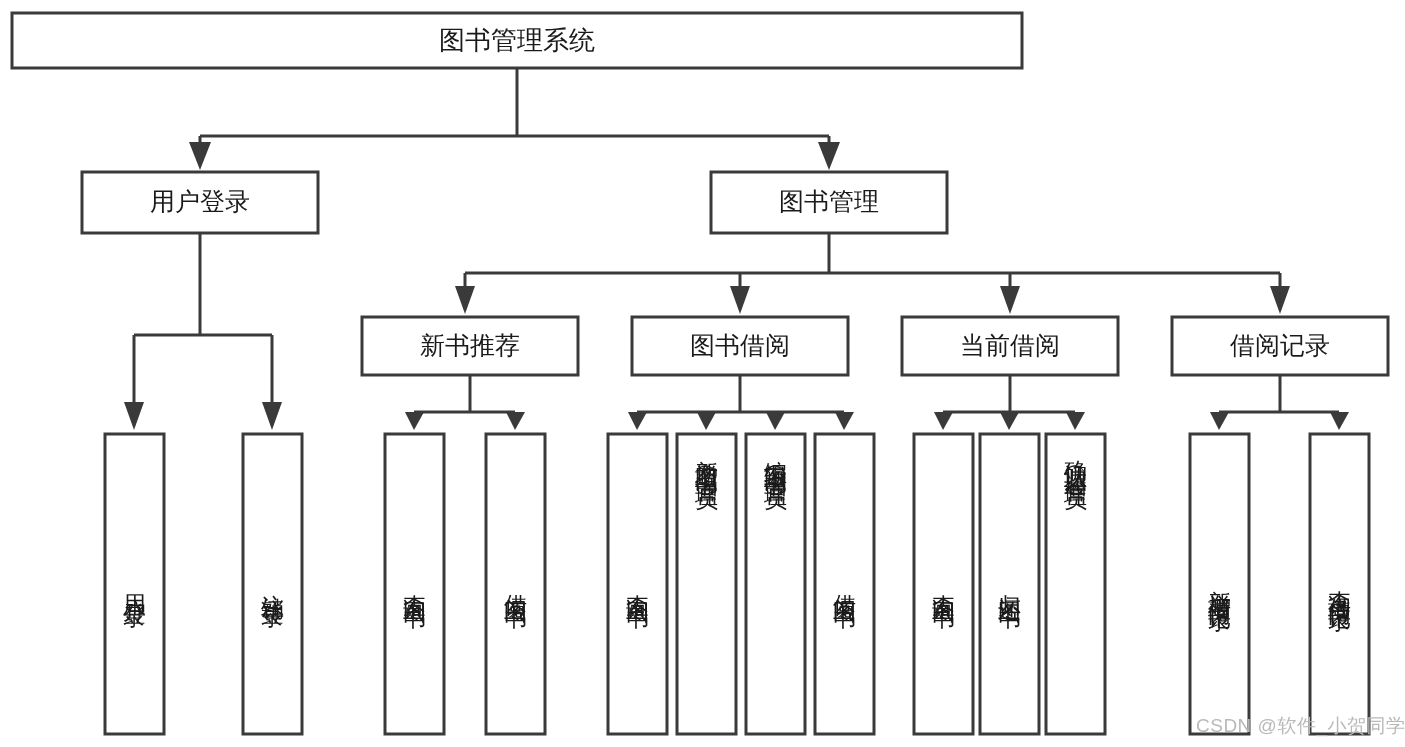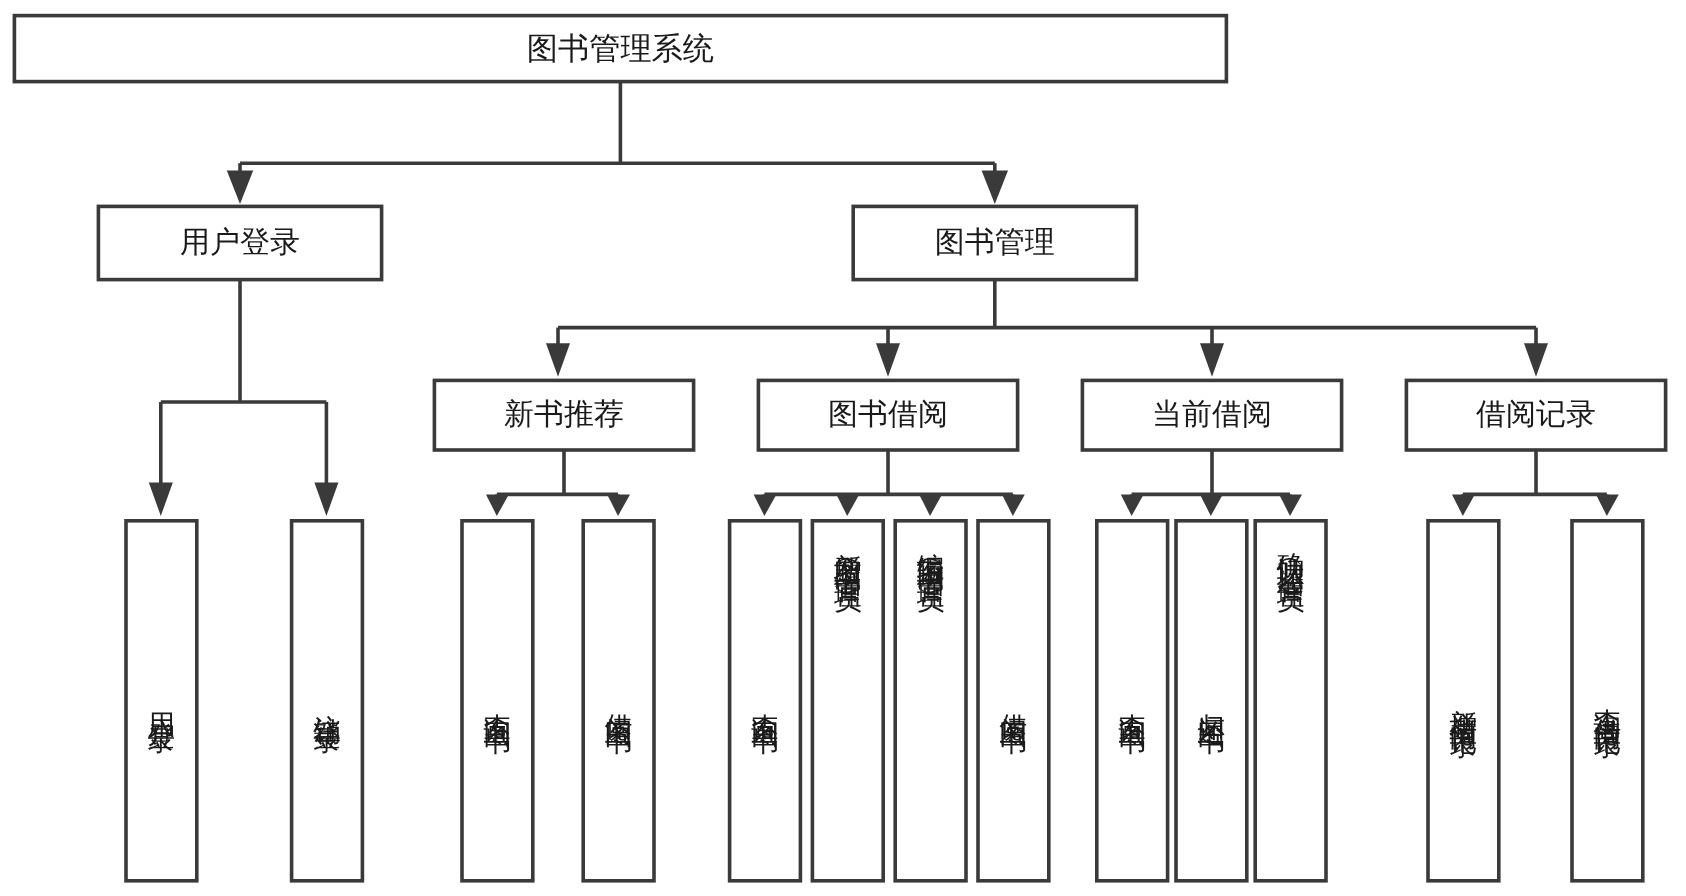--- a/index.html
+++ b/index.html
@@ -241,14 +241,15 @@
   <div class="vert-label-wrap" style="left:1046px; top:434px; width:59px; height:300px; align-items:flex-start; padding-top:8px; box-sizing:border-box;">
     <span class="vert-label">确认归还（管理员）</span>
   </div>
   <div class="vert-label-wrap" style="left:1190px; top:434px; width:59px; height:300px;">
     <span class="vert-label">新增借阅记录</span>
   </div>
   <div class="vert-label-wrap" style="left:1310px; top:434px; width:59px; height:300px;">
     <span class="vert-label">查询借阅记录</span>
   </div>
 
+  <div class="watermark" style="left:1196px; top:713px;">CSDN @软件_小贺同学</div>
 
 </div>
 
 </body></html>

